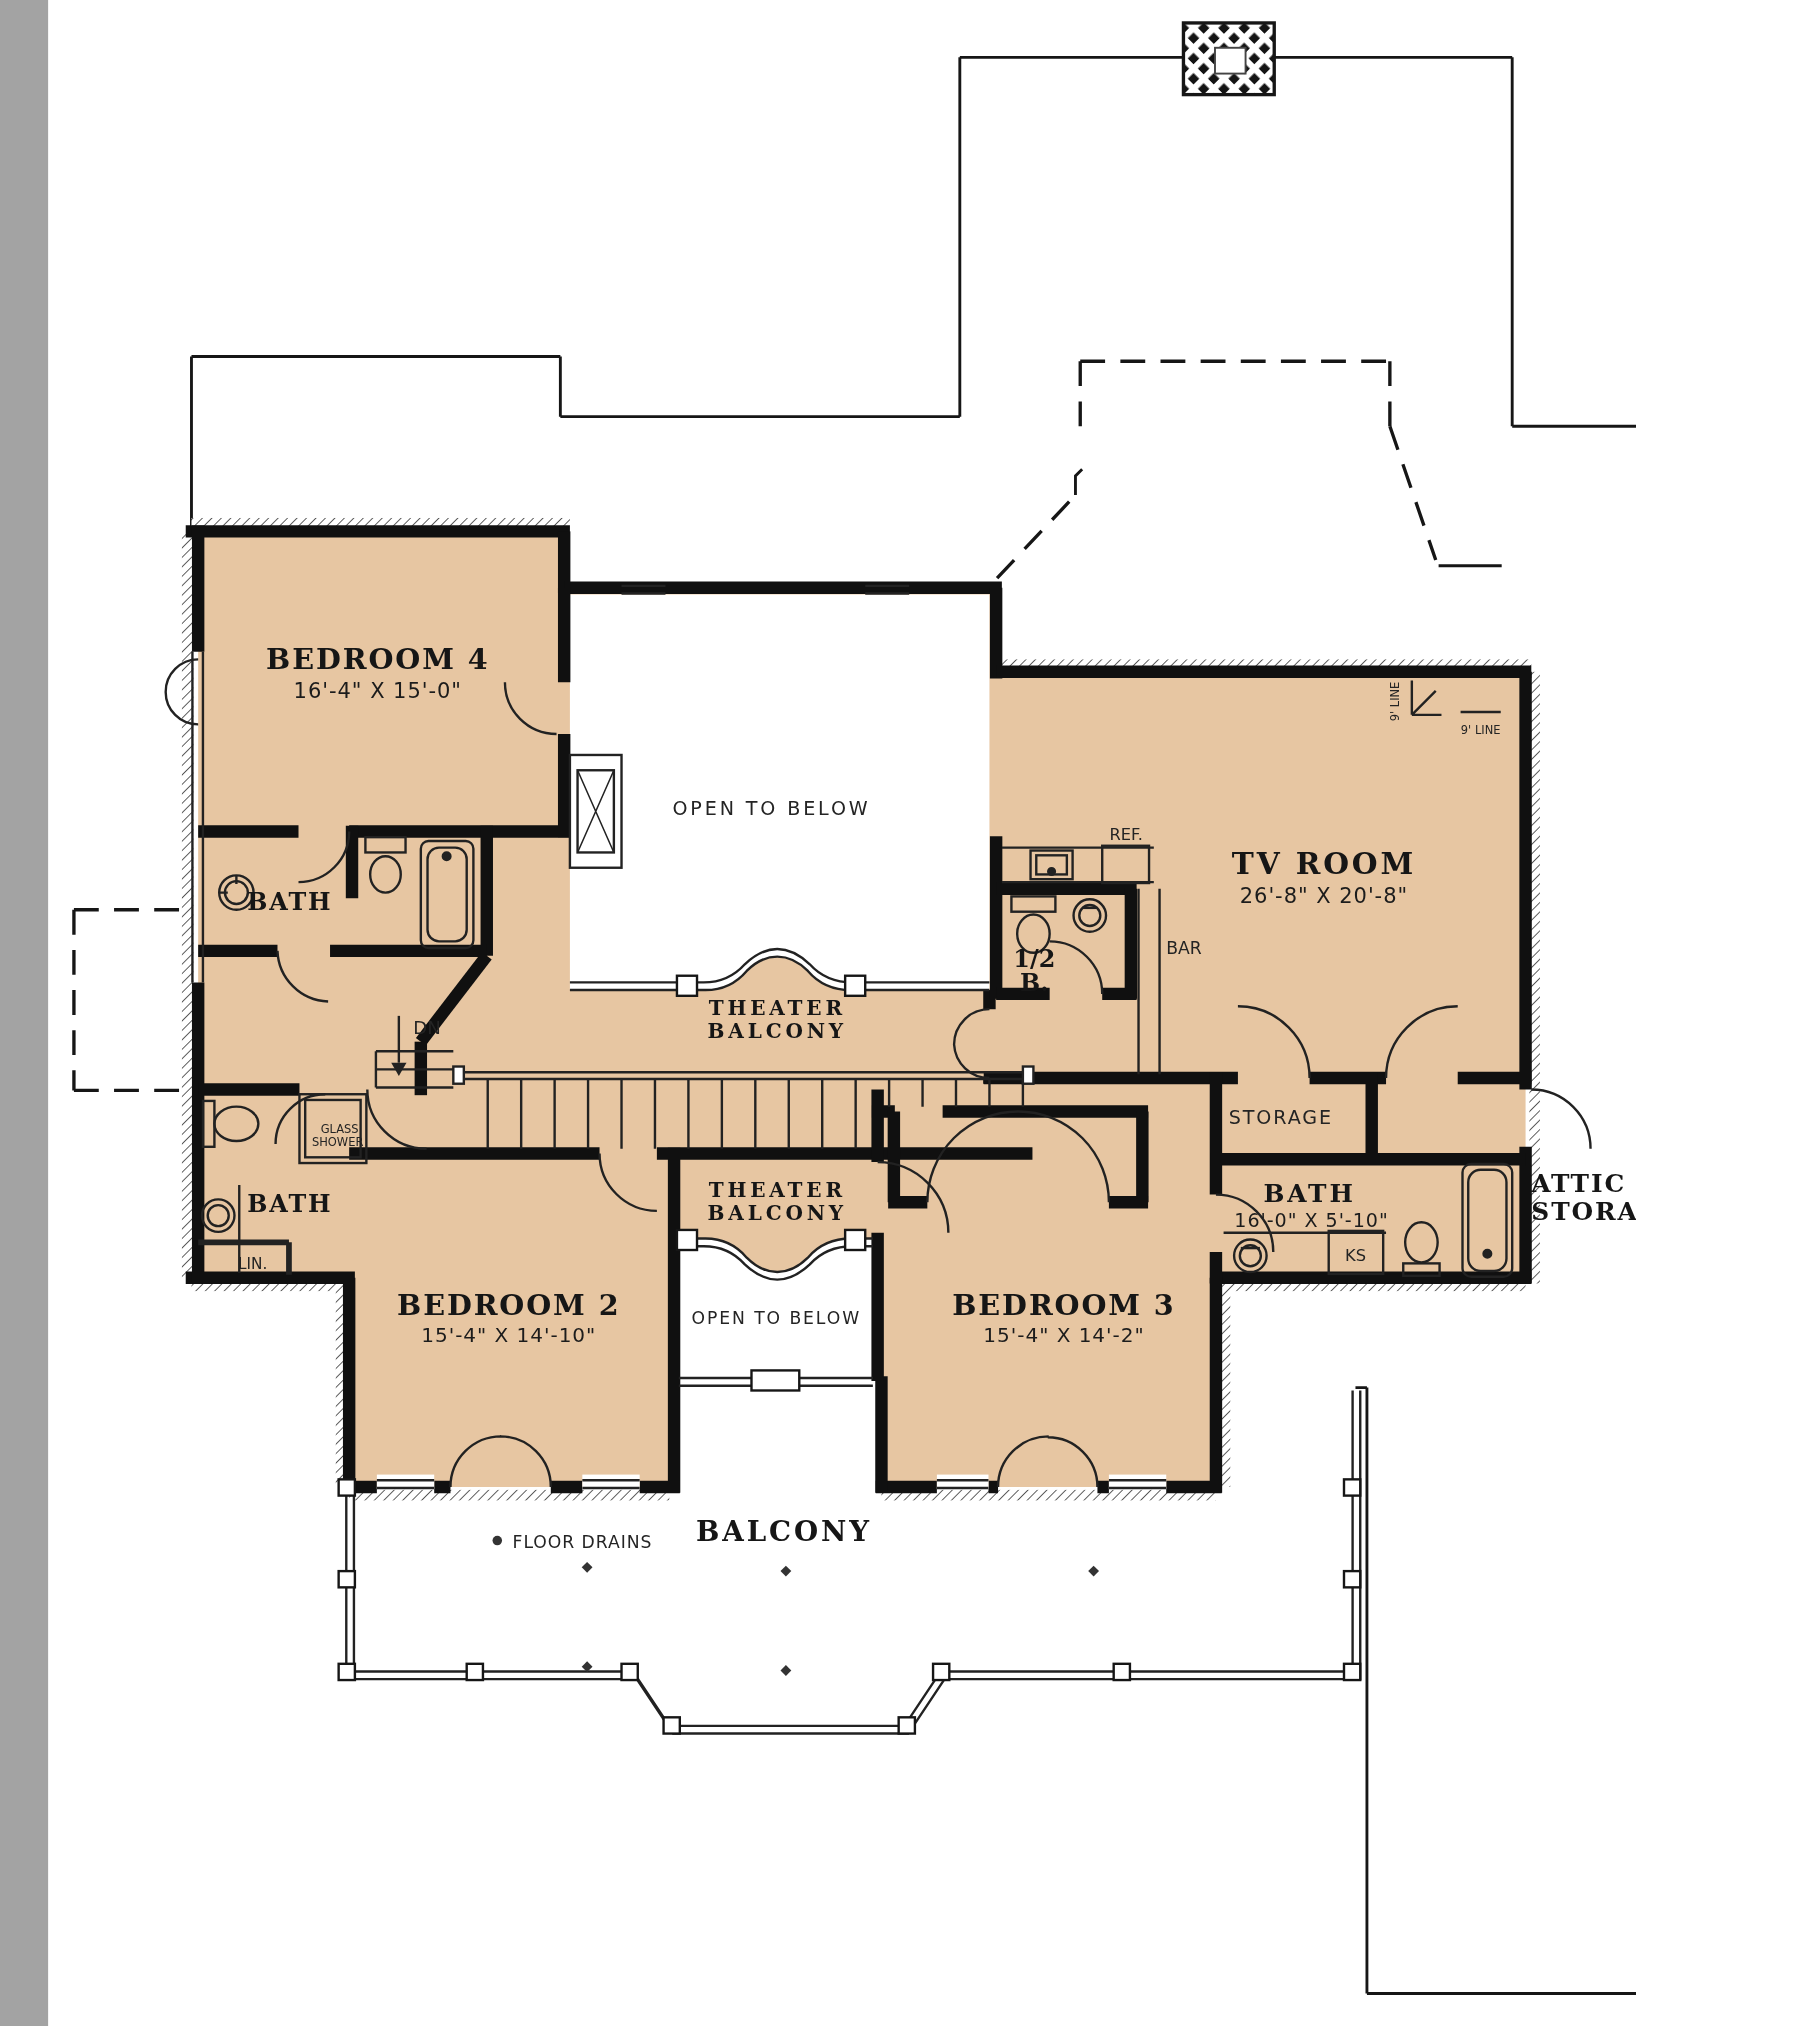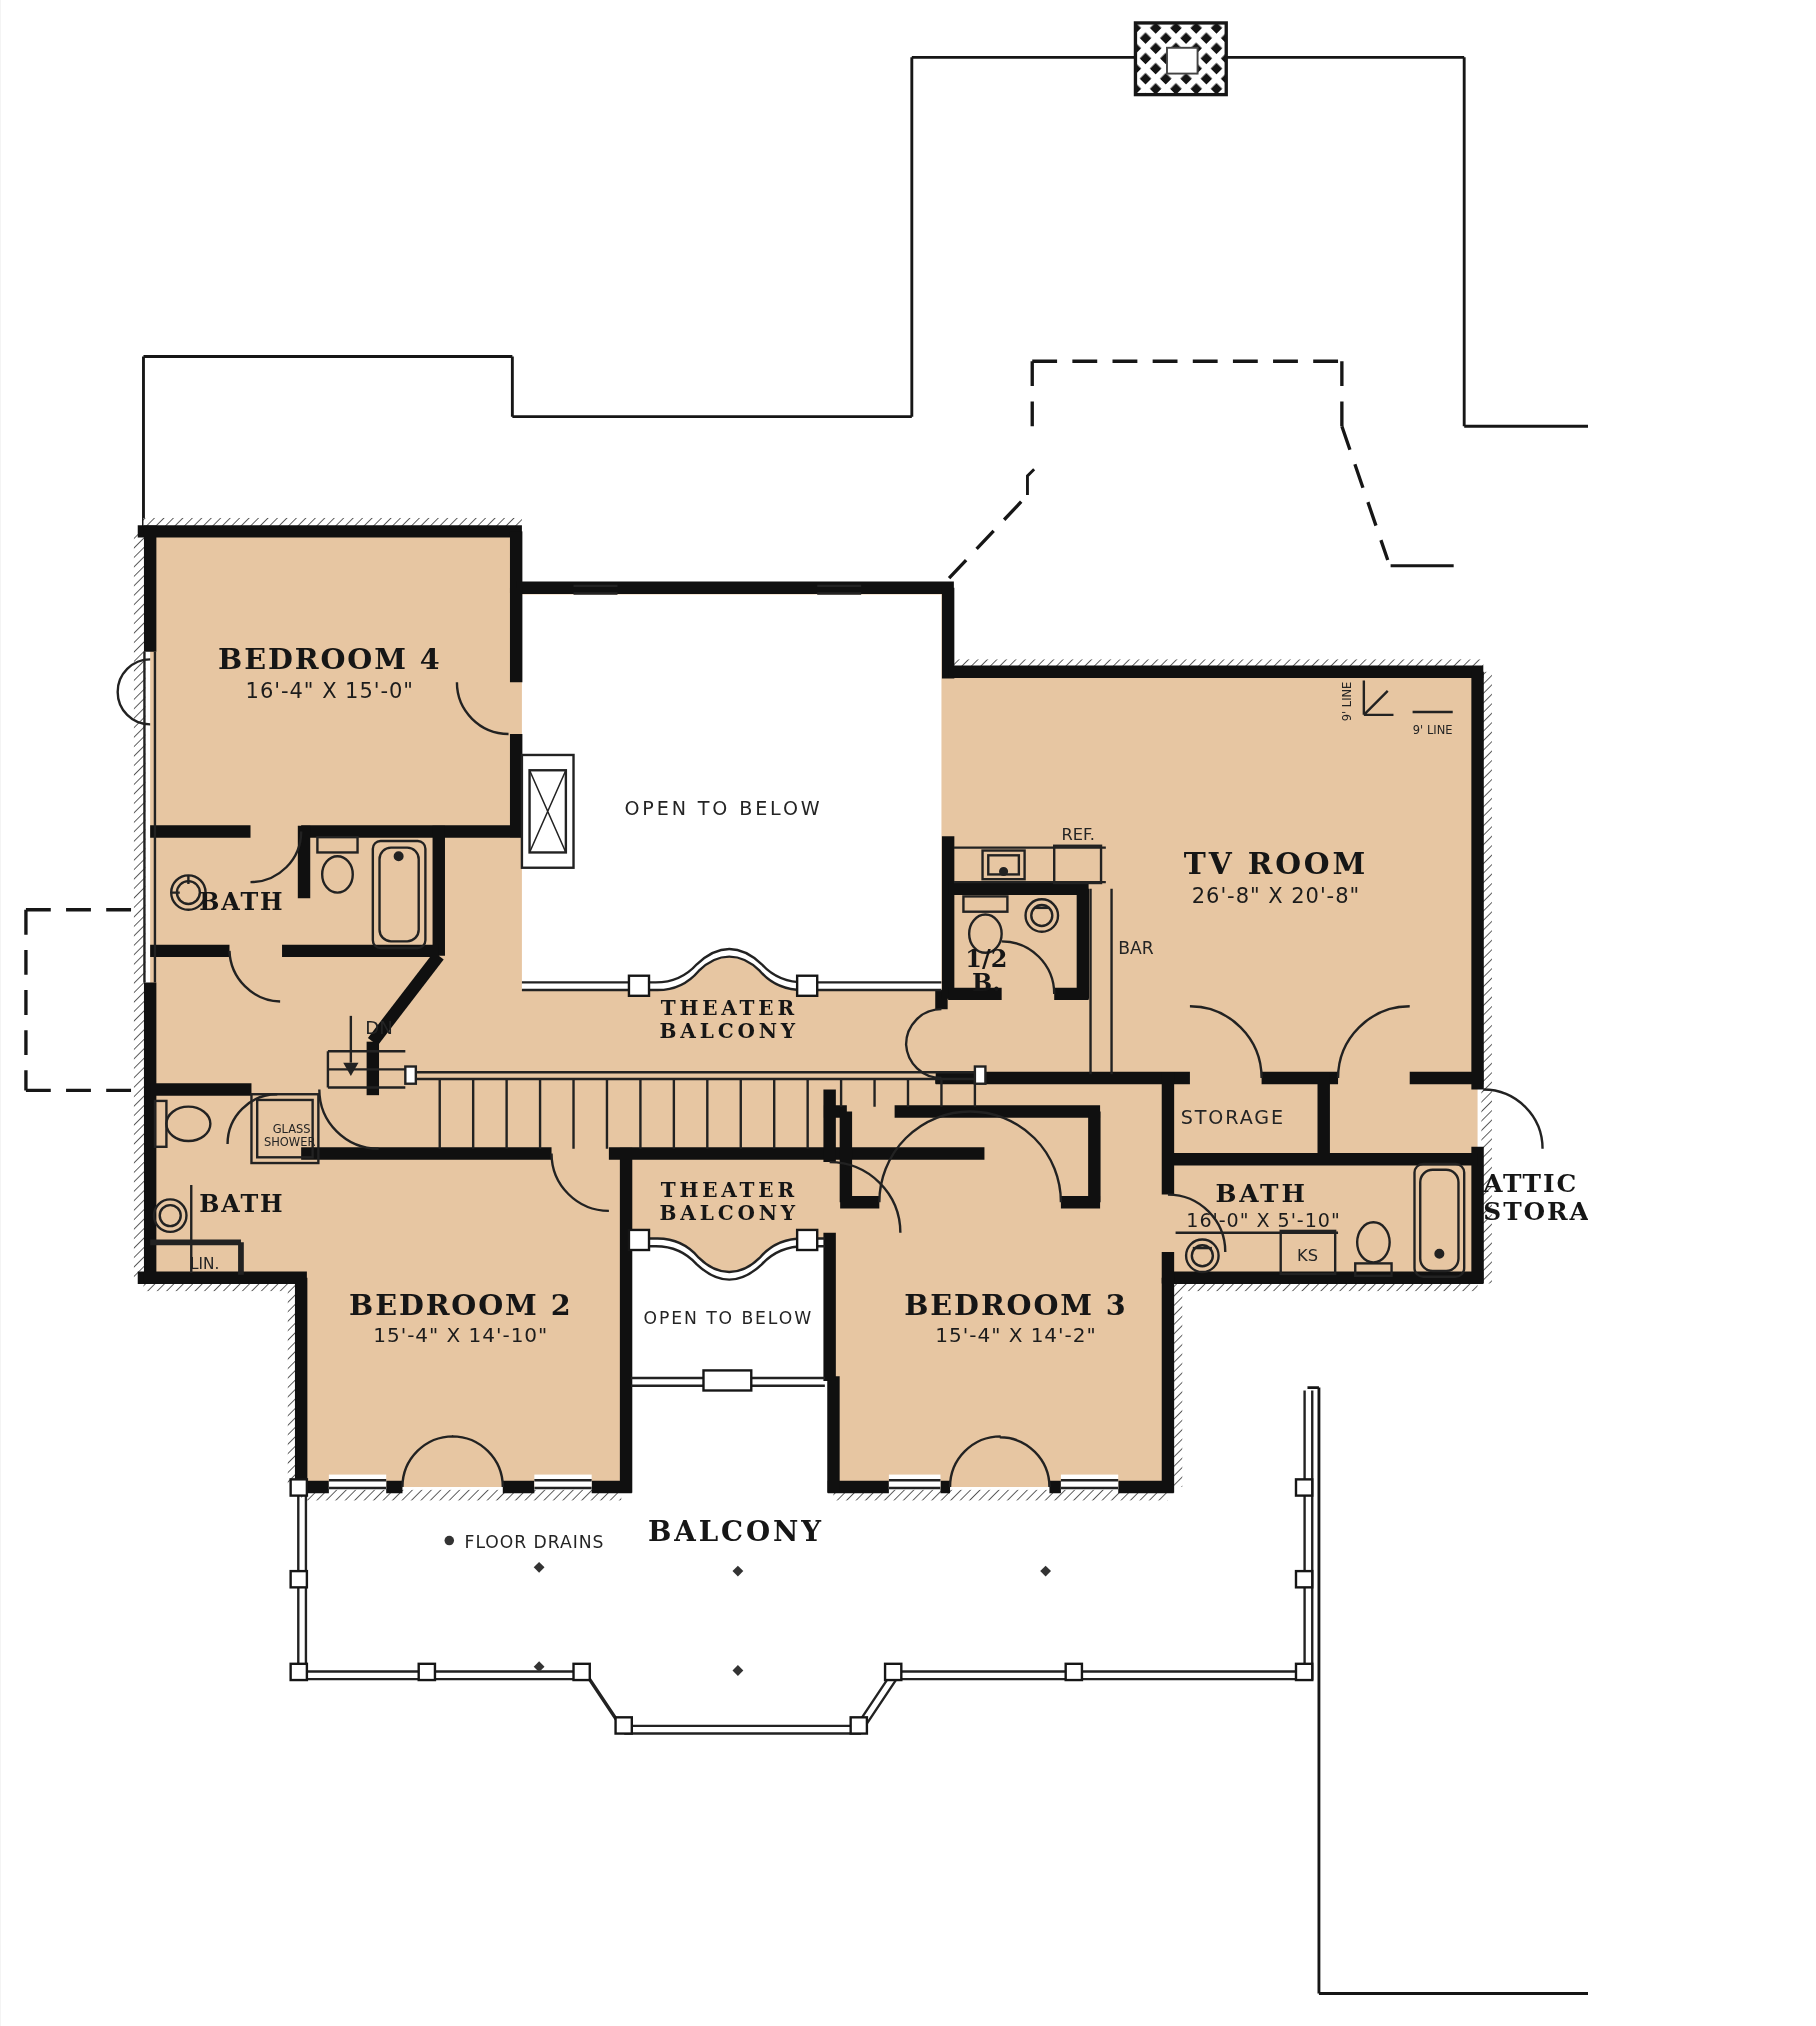--- a/index.html
+++ b/index.html
@@ -1,17 +1,17 @@
 <!DOCTYPE html>
 <html><head>
 <meta charset="utf-8">
 <style>
   html,body{margin:0;padding:0;background:#ffffff;}
   .page{position:relative;width:1588px;height:2026px;background:#a3a3a3;overflow:hidden;
-        font-family:"Liberation Sans",sans-serif;}
+        font-family:"Liberation Sans",sans-serif;padding-left:48px;}
   svg{display:block;}
   .t-room{font-family:"DejaVu Serif",serif;font-weight:bold;fill:#161616;}
   .t-dim{font-family:"DejaVu Sans",sans-serif;fill:#1c1c1c;}
   .t-note{font-family:"DejaVu Sans",sans-serif;fill:#242424;}
   text{user-select:none;}
 </style>
 </head>
 <body>
 
 <div class="page">

